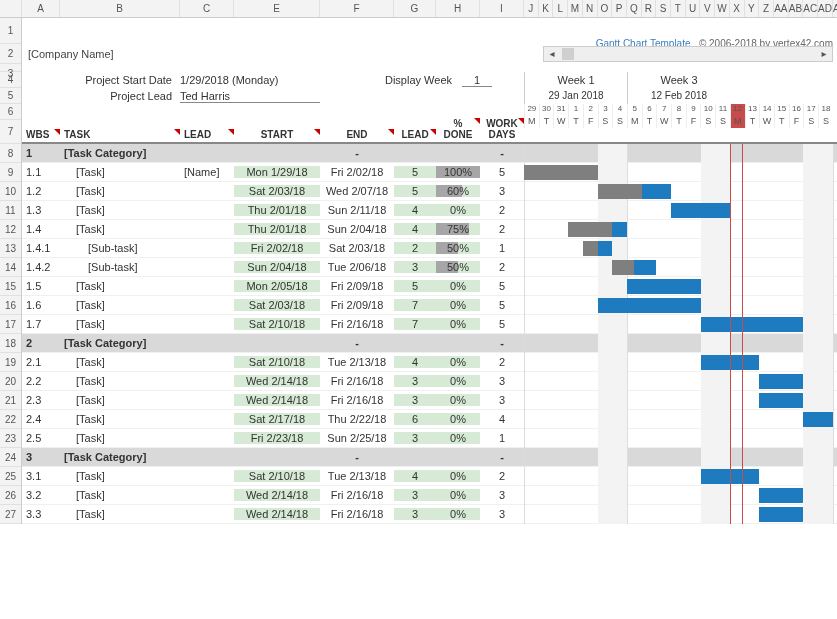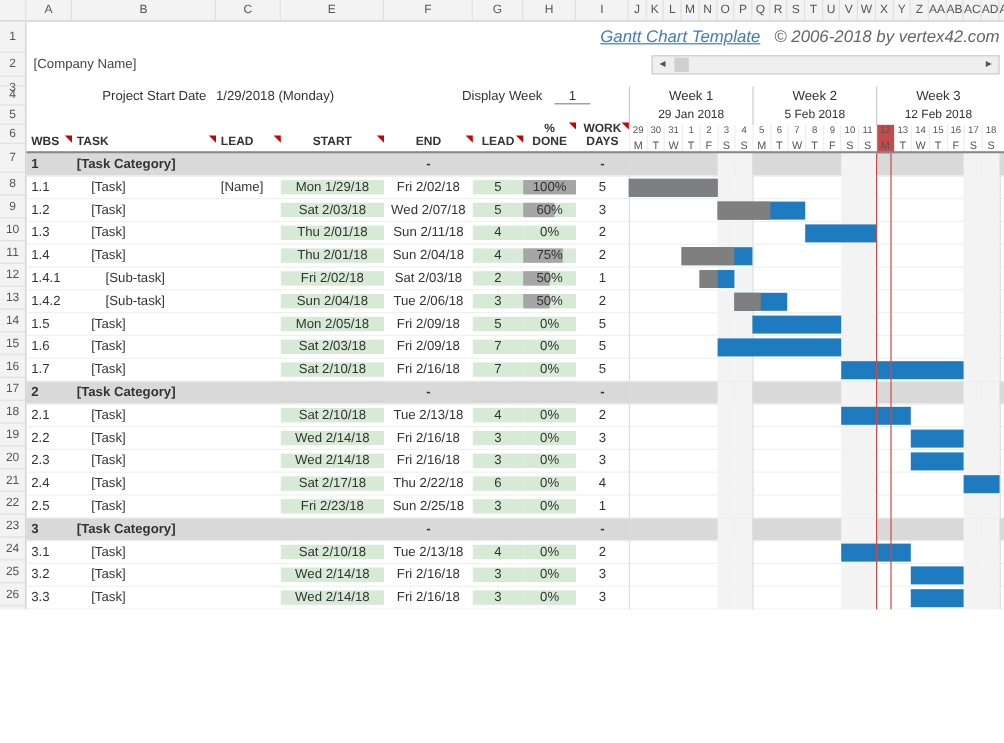--- a/index.html
+++ b/index.html
@@ -60,23 +60,22 @@
     position: relative;
   }
   .title {
     color: #1f6fb5;
     font-size: 18px;
     padding-left: 6px;
   }
   .template-credit {
     position: absolute;
     right: 4px;
-    top: 4px;
-    font-size: 14px;
-    font-style: italic;
+    top: 20px;
+    font-size: 10px;
     color: #666;
   }
   .template-credit a { color: #3b7dc0; text-decoration: underline; }
   .company-row {
     height: 20px;
     display: flex;
     align-items: center;
     position: relative;
   }
   .company { padding-left: 6px; color: #444; }
@@ -305,29 +304,29 @@
       </div>
     </div>
     <div class="spacer-row"></div>
     <div style="position:relative;">
       <div class="meta-row">
         <div class="meta-label">Project Start Date</div>
         <div class="meta-value">1/29/2018 (Monday)</div>
         <div class="display-week-label">Display Week</div>
         <div class="display-week-value">1</div>
       </div>
+      <div class="meta-row">
+        <div class="meta-label">Project Lead</div>
+        <div class="meta-value underline">Ted Harris</div>
+      </div>
       <div class="meta-row"></div>
       <div class="week-headers" id="week-headers">
           <div class="week-block">
             <div class="wname">Week 1</div>
             <div class="wdate">29 Jan 2018</div>
-          </div>
-          <div class="week-block">
-            <div class="wname">Week 2</div>
-            <div class="wdate">5 Feb 2018</div>
           </div>
           <div class="week-block">
             <div class="wname">Week 3</div>
             <div class="wdate">12 Feb 2018</div>
           </div>
         </div>
       <div class="day-header-row" id="day-headers">
           <div class="day-col">
             <div class="dnum">29</div>
             <div class="dltr">M</div>

